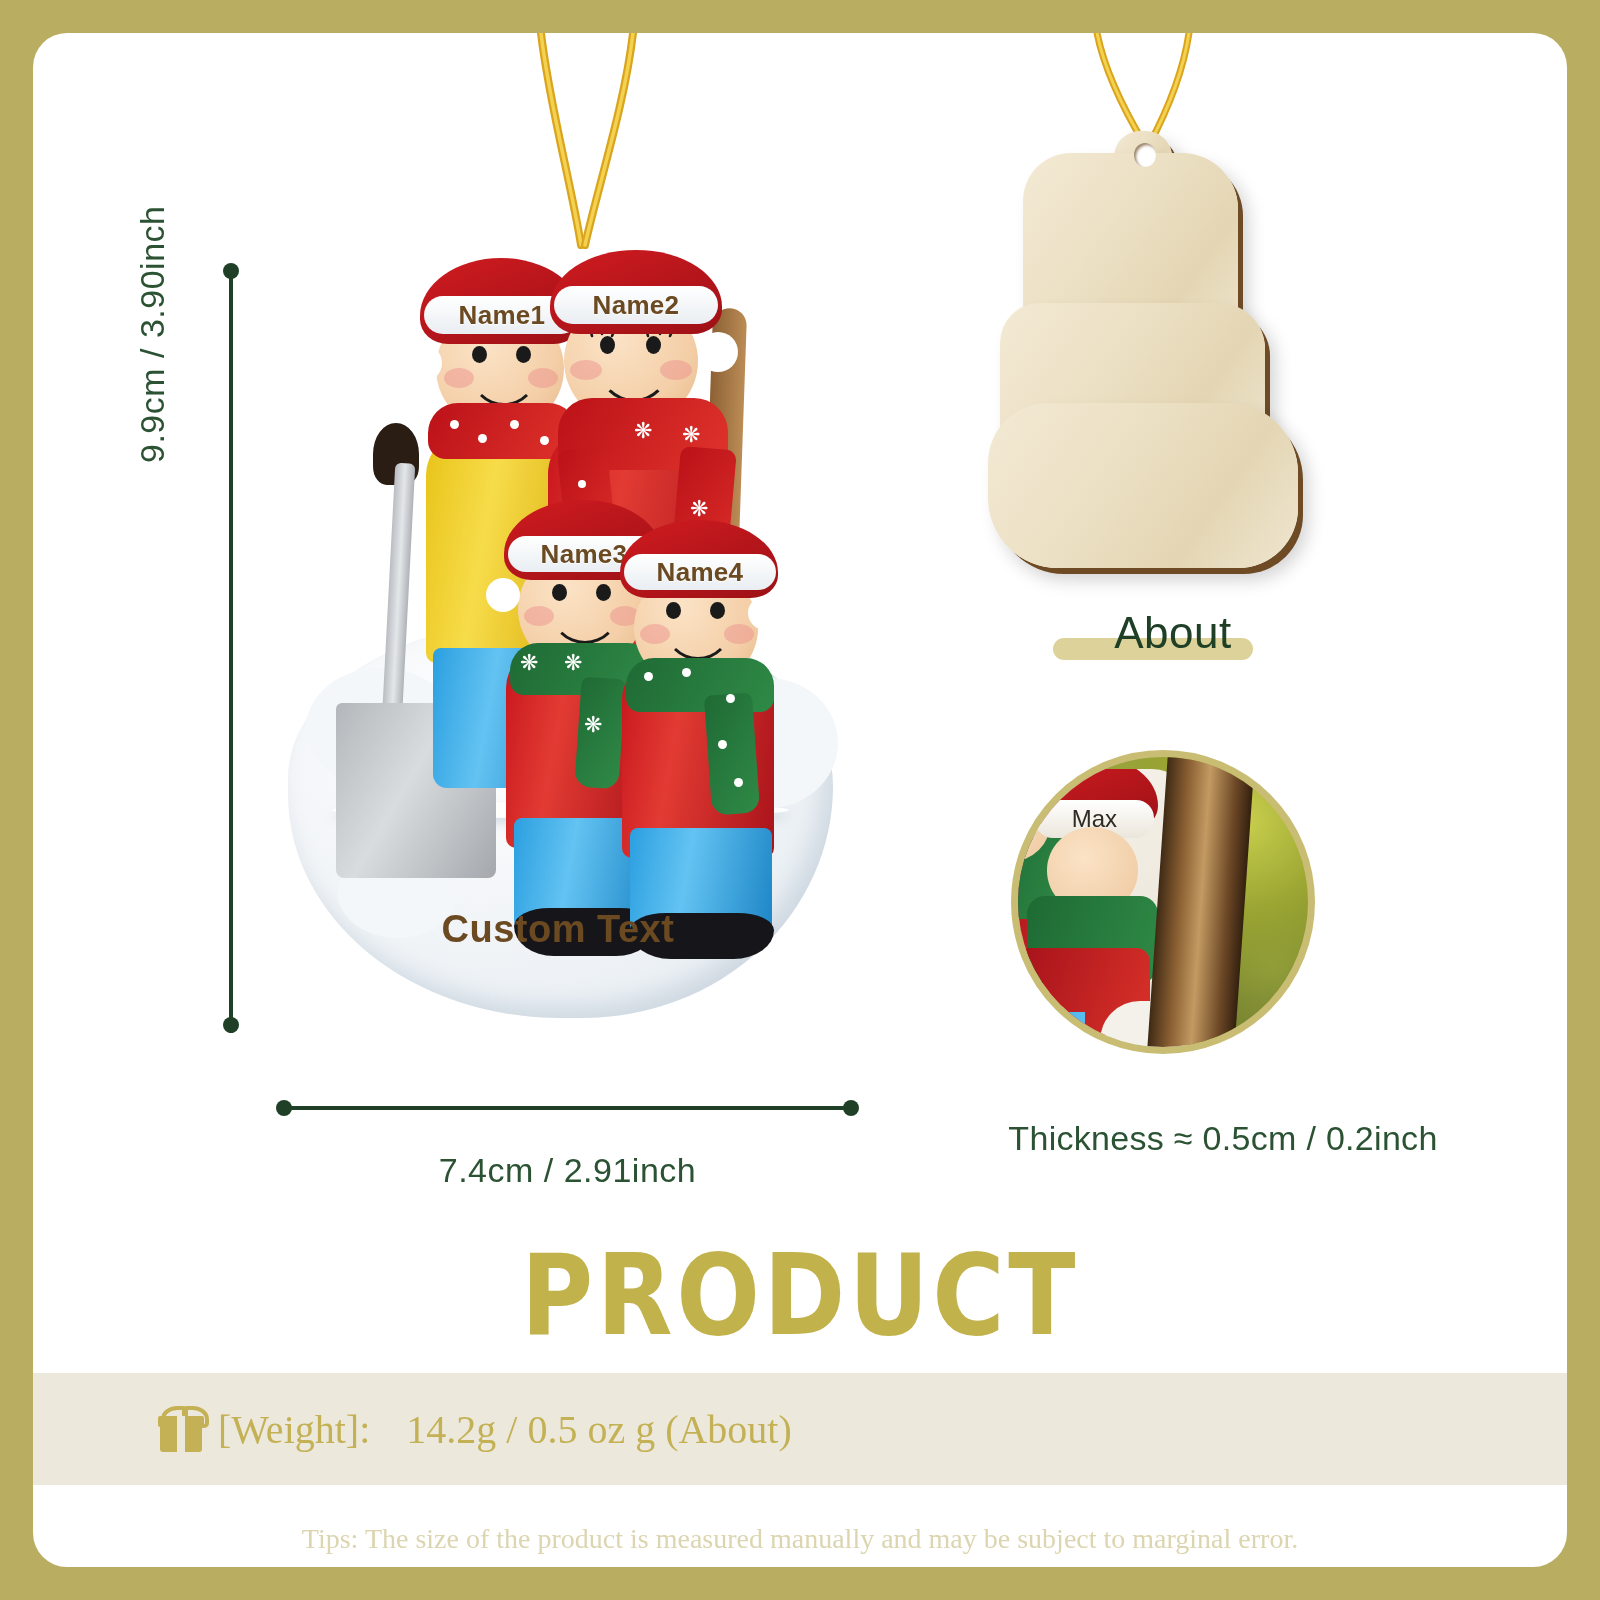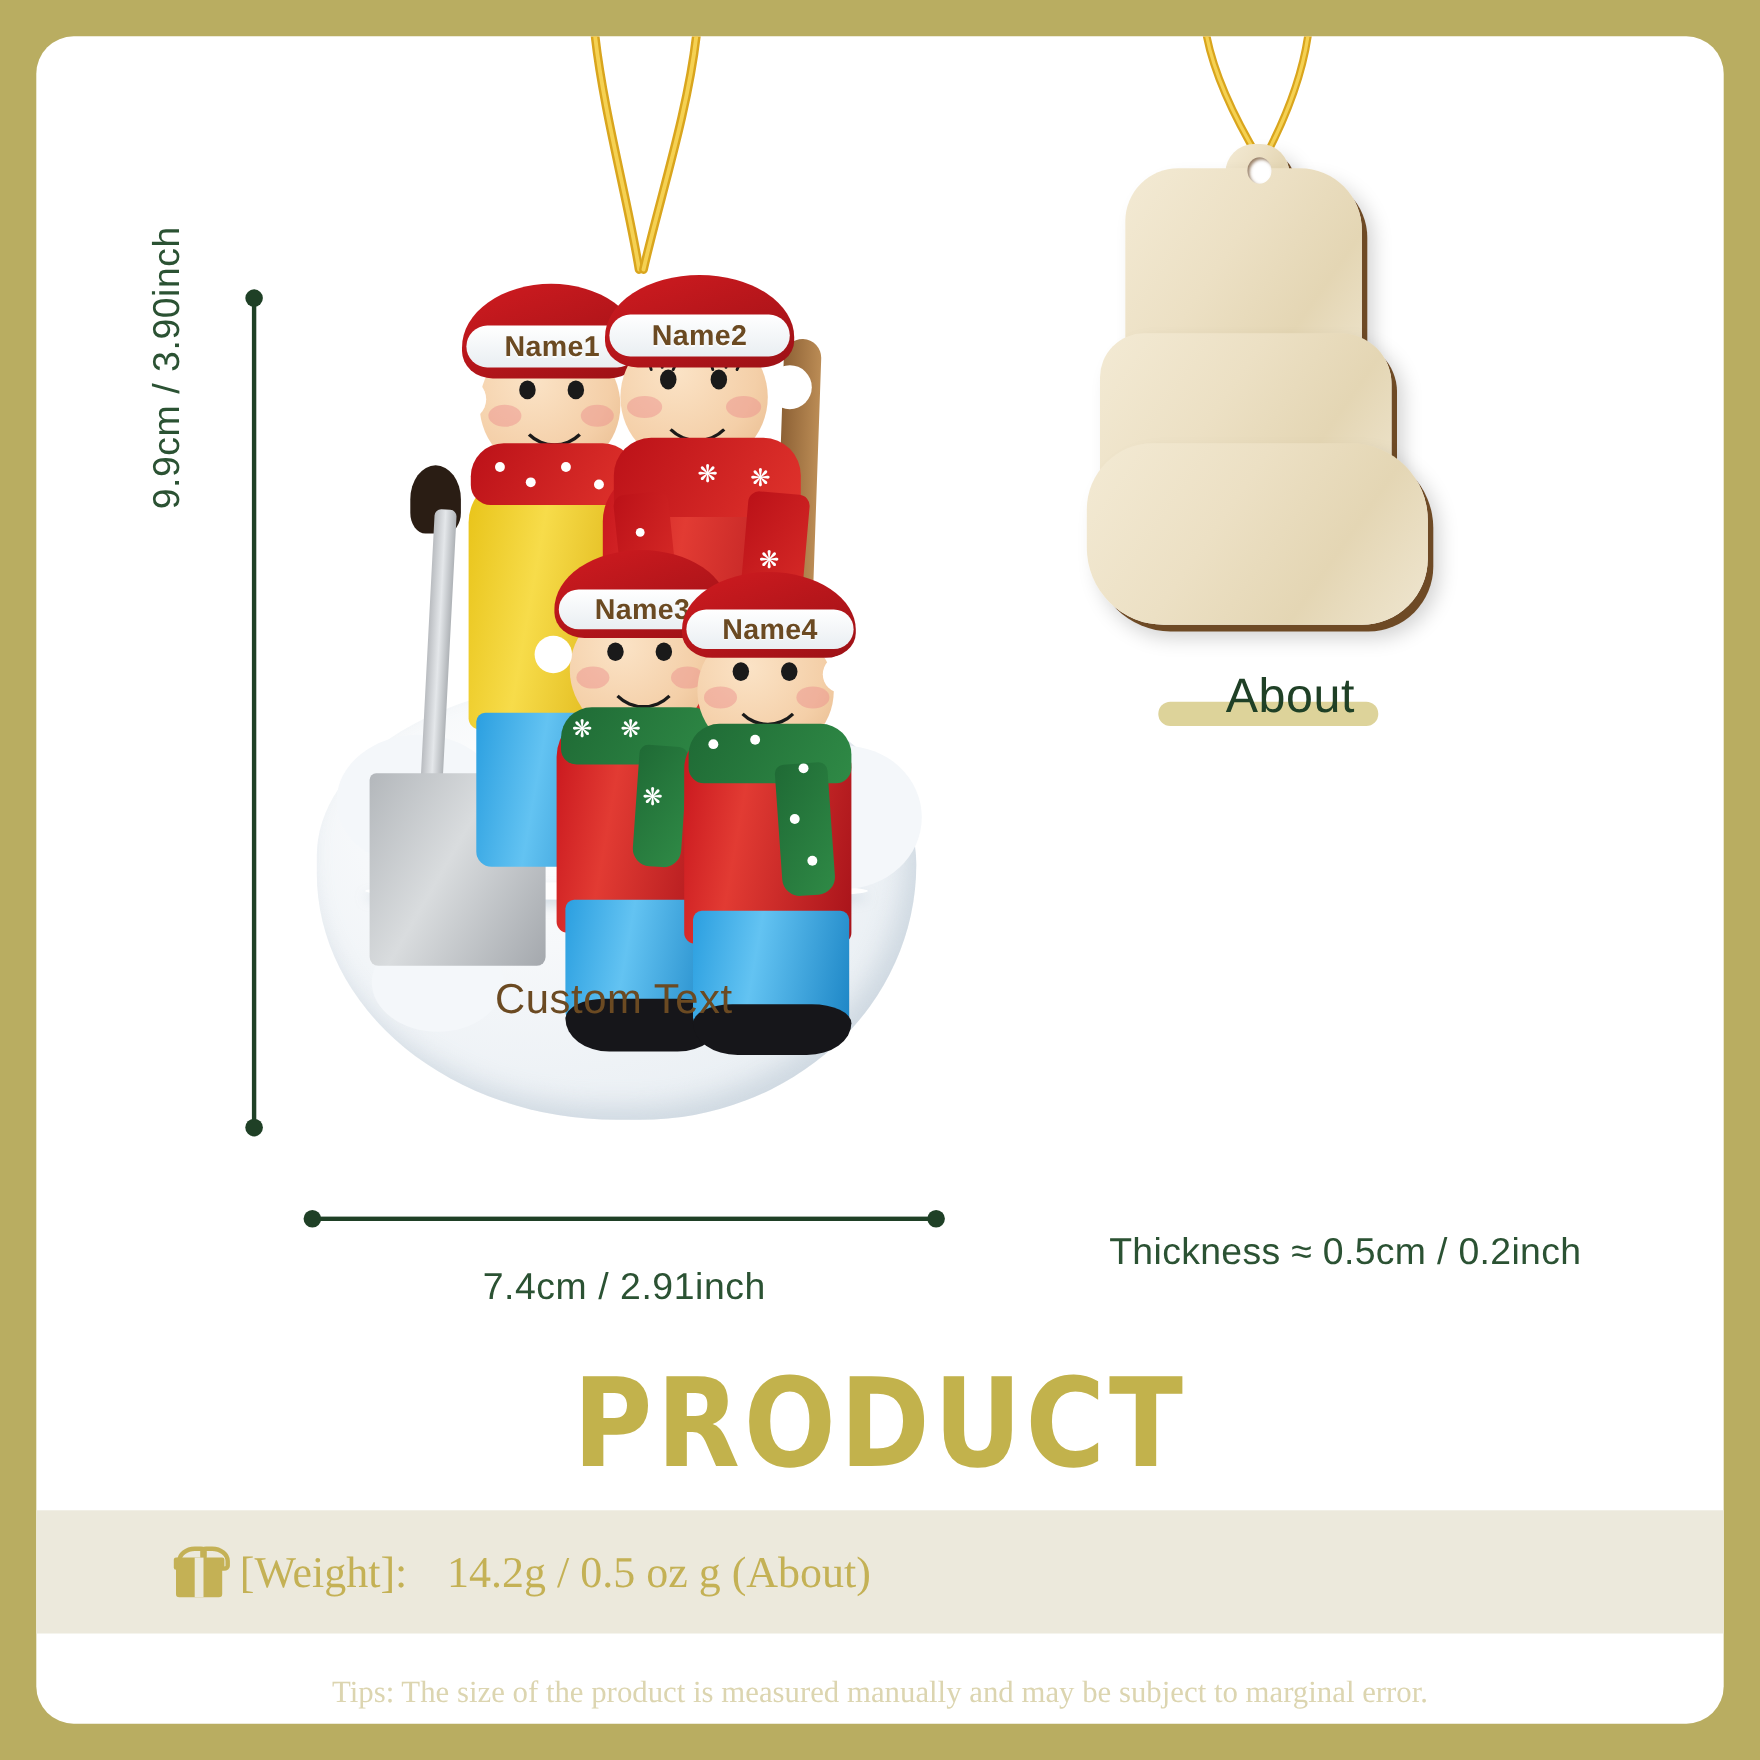--- a/index.html
+++ b/index.html
@@ -131,22 +131,22 @@
     border-radius:6px;
   }
   .shovel-grip{
     position:absolute;background:#2a1d14;border-radius:50% 50% 30% 30%;
   }
   .shovel-blade{
     position:absolute;background:linear-gradient(120deg,#b3b7bb,#d9dcde 45%,#a4a8ad);
     border-radius:6px 6px 8px 8px;
   }
   .custom-text{
-    position:absolute;left:0;top:640px;width:560px;text-align:center;
-    color:#6b4a22;font-size:38px;font-weight:normal;letter-spacing:.5px;
+    position:absolute;left:0;top:660px;width:560px;text-align:center;
+    color:#6b4a22;font-size:38px;font-weight:bold;letter-spacing:.5px;
   }
 
   
   .wood-back{
     position:absolute;left:955px;top:120px;width:310px;height:415px;
   }
   .wood-shape{
     position:absolute;inset:0;
     background:linear-gradient(125deg,#f3ead4 0%,#ece0c4 40%,#e4d6b4 70%,#efe6d0 100%);
     box-shadow:6px 7px 0 -1px #6e4a25, 10px 12px 18px rgba(0,0,0,.18);
@@ -406,20 +406,37 @@
       <div class="wood-shape wood-mid"></div>
       <div class="wood-shape wood-bot"></div>
       <div class="wood-hole"></div>
     </div>
 
     <div class="back-pill"></div>
     <div class="back-label">
       <span class="back-text">About</span>
     </div>
 
+    <div class="thick-circle">
+      <div class="tc-figblock">
+        <div class="tc-red" style="left:-10%;top:24%;width:72%;height:58%;border-radius:18px;"></div>
+        <div class="tc-green" style="left:-8%;top:22%;width:46%;height:30%;border-radius:16px;"></div>
+        <div class="tc-face" style="left:-14%;top:6%;width:40%;height:26%;"></div>
+        <div class="tc-hat" style="left:16%;top:-4%;width:66%;height:24%;"></div>
+        <div class="tc-brim" style="left:18%;top:11%;width:62%;height:13%;">
+          <span class="tc-name">Max</span>
+        </div>
+        <div class="tc-face" style="left:24%;top:20%;width:48%;height:30%;"></div>
+        <div class="tc-green" style="left:14%;top:44%;width:68%;height:30%;border-radius:18px;"></div>
+        <div class="tc-red" style="left:8%;top:62%;width:70%;height:30%;border-radius:14px;"></div>
+        <div class="tc-blue" style="left:-8%;top:84%;width:52%;height:20%;"></div>
+        <div class="tc-white" style="left:52%;top:80%;width:48%;height:26%;border-radius:40px 30px 0 0;"></div>
+      </div>
+      <div class="tc-wood"></div>
+    </div>
 
     <div class="title">PRODUCT PARAMETERS</div>
 
     <div class="spec-band">
       <div class="spec-item spec-right">
         <span class="gift-icon">
           <span class="gi-bowl"></span>
             <span class="gi-bowr"></span>
           <span class="gi-lid"></span>
             <span class="gi-box"></span>

